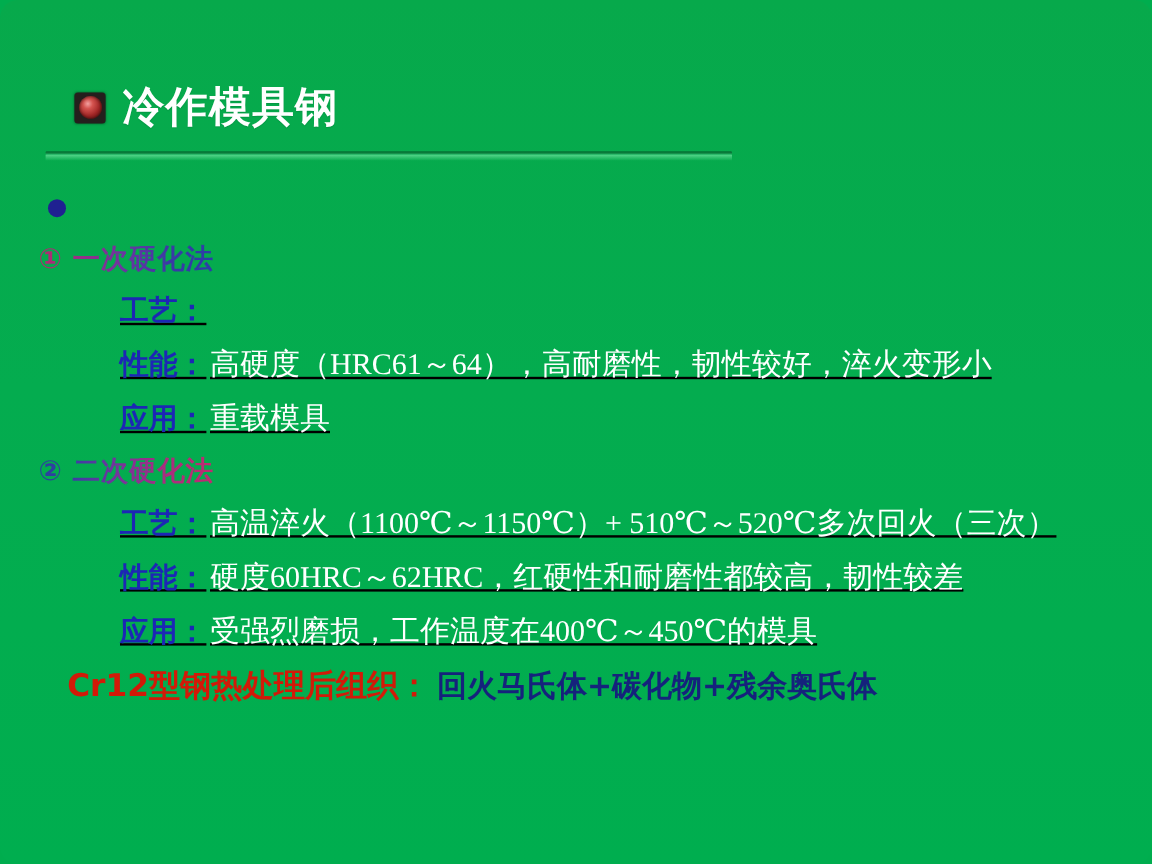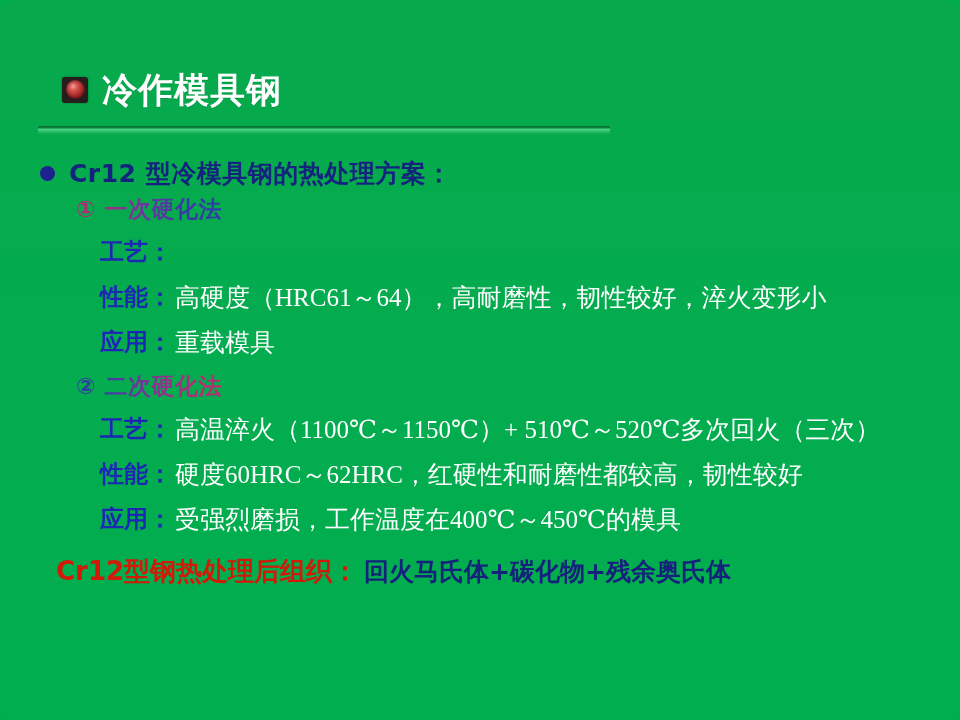--- a/index.html
+++ b/index.html
@@ -103,24 +103,24 @@
   }
   .lv1 .lv1-text {
     font-family: "DejaVu Sans", "Liberation Sans", sans-serif;
     font-size: 25px;
     font-weight: bold;
     color: #14237e;
     letter-spacing: .5px;
   }
 
   .lv2 {
-    padding-left: 76px;
+    padding-left: 32px;
     height: 42px;
     display: flex;
-    align-items: flex-start;
+    align-items: center;
   }
   .lv2-text {
     font-family: "DejaVu Sans", "Liberation Sans", sans-serif;
     font-size: 23px;
     font-weight: bold;
     letter-spacing: .5px;
   }
   .grad-a {
     background: linear-gradient(90deg, #b32a6e 0%, #9b2f85 22%, #6d35a0 48%, #3a3aa5 75%, #2b3ea8 100%);
     -webkit-background-clip: text;
@@ -131,21 +131,22 @@
     background: linear-gradient(90deg, #27409e 0%, #3c3da4 20%, #7a349a 48%, #a92e7f 72%, #c02a70 100%);
     -webkit-background-clip: text;
     background-clip: text;
     color: transparent;
   }
 
   .lv3 {
     padding-left: 100px;
     height: 45px;
     display: flex;
-    align-items: flex-start;
+    align-items: center;
+    text-decoration: underline;
   }
   .lv3 .lbl {
     font-family: "DejaVu Sans", "Liberation Sans", sans-serif;
     font-size: 24px;
     font-weight: bold;
     color: #1c27b5;
     white-space: nowrap;
     flex: none;
   }
   .lv3 .val {
@@ -208,21 +209,20 @@
       </span>
     <span class="title-text">冷作模具钢</span>
   </div>
 
   <div class="divider"></div>
 
   <div class="body-area">
 
     <div class="lv1">
       <span class="dot"></span>
-      <span class="lv1-text">Cr12 型冷模具钢的热处理方案：</span>
     </div>
 
     <div class="lv2">
       <span class="lv2-text grad-a">① 一次硬化法</span>
     </div>
 
     <div class="lv3">
       <span class="lbl">工艺：</span>
     </div>
 
@@ -240,21 +240,21 @@
       <span class="lv2-text grad-b">② 二次硬化法</span>
     </div>
 
     <div class="lv3">
       <span class="lbl">工艺：</span>
       <span class="val">高温淬火（1100℃～1150℃）+ 510℃～520℃多次回火（三次）</span>
     </div>
 
     <div class="lv3">
       <span class="lbl">性能：</span>
-      <span class="val">硬度60HRC～62HRC，红硬性和耐磨性都较高，韧性较好</span>
+      <span class="val">硬度60HRC～62HRC，红硬性和耐磨性都较高，韧性较差</span>
     </div>
 
     <div class="lv3">
       <span class="lbl">应用：</span>
       <span class="val">受强烈磨损，工作温度在400℃～450℃的模具</span>
     </div>
 
     <div class="concl">
       <span class="ctitle">Cr12型钢热处理后组织：</span>
       <span class="cbody">回火马氏体+碳化物+残余奥氏体</span>

